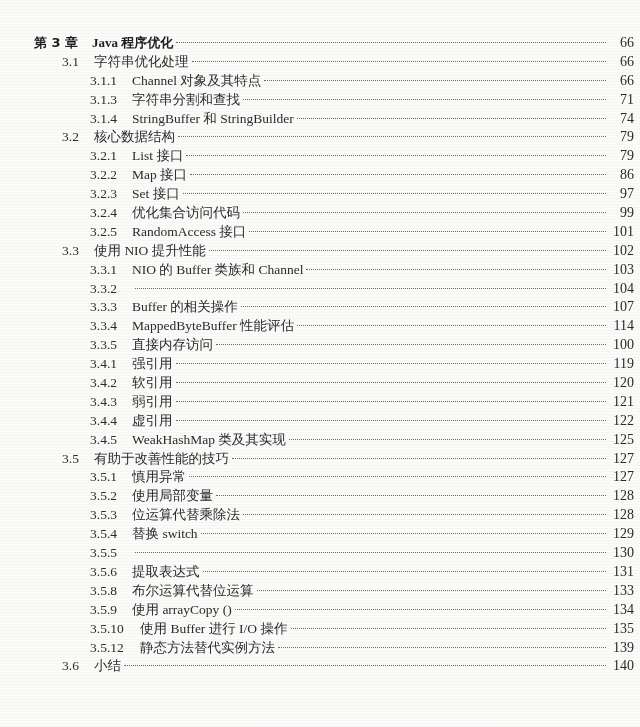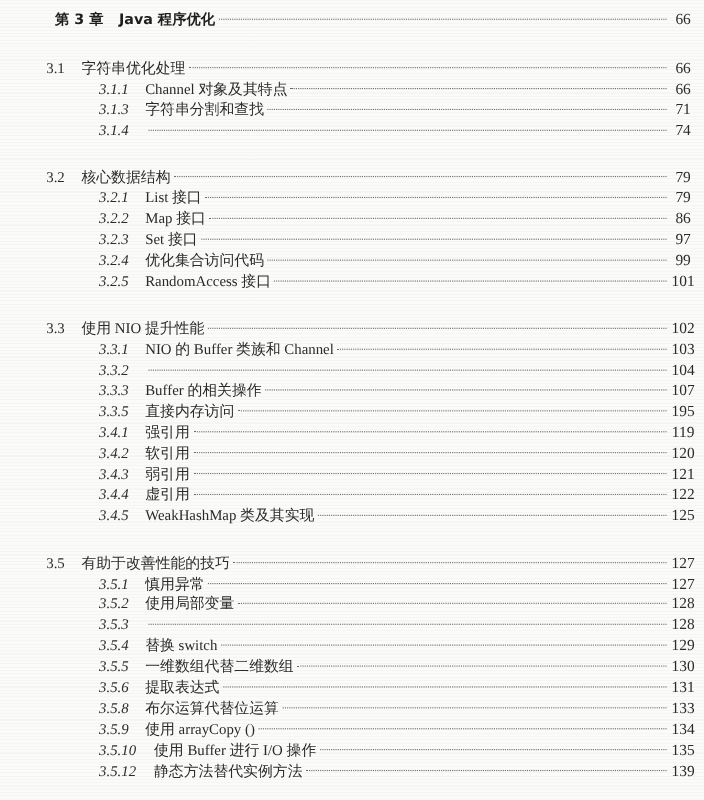--- a/index.html
+++ b/index.html
@@ -26,46 +26,47 @@
       position: relative;
       height: 18.9px;
       line-height: 18.9px;
       display: flex;
       align-items: baseline;
       font-family: "Liberation Serif", "DejaVu Serif", serif;
       font-size: 13.5px;
       color: #2a2a2a;
       white-space: nowrap;
     }
-    .row.lvl-1 { padding-left: 50px; font-family: "DejaVu Sans", "Liberation Sans", sans-serif; font-size: 13px; font-weight: bold; color: #1e1e1e; }
-    .row.lvl-2 { padding-left: 42px; margin-top: 24px; }
+    .row.lvl-1 { padding-left: 34px; font-family: "DejaVu Sans", "Liberation Sans", sans-serif; font-size: 13px; font-weight: bold; color: #1e1e1e; margin-top: 24px; }
+    .row.lvl-2 { padding-left: 62px; }
     .row.lvl-3 { padding-left: 90px; }
     .num {
       display: inline-block;
       flex: none;
     }
     .lvl-1 .num { width: auto; margin-right: 14px; }
     .lvl-2 .num { width: 30px; margin-right: 2px; }
-    .lvl-3 .num { width: 38px; margin-right: 4px; font-style: italic; }
+    .lvl-3 .num { width: 38px; margin-right: 4px; }
     .lvl-3 .num.wide { width: 46px; }
     .title {
       flex: none;
+      font-family: Liberation Serif, serif;
     }
     .leader {
       flex: 1 1 auto;
       margin: 0 2px 0 3px;
       border-bottom: 1.5px dotted #6a6a6a;
       height: 0;
       position: relative;
       top: -4px;
     }
     .page {
       flex: none;
       width: 26px;
-      text-align: center;
+      text-align: right;
       margin-right: 6px;
       font-family: "Liberation Serif", "DejaVu Serif", serif;
       font-weight: normal;
       font-size: 14px;
       color: #2a2a2a;
     }
   </style>
 </head>
 <body>
 
@@ -90,20 +91,21 @@
     <span class="page">66</span>
   </div>
       <div class="row lvl-3">
     <span class="num">3.1.3</span>
     <span class="title">字符串分割和查找</span>
     <span class="leader"></span>
     <span class="page">71</span>
   </div>
       <div class="row lvl-3">
     <span class="num">3.1.4</span>
+    <span class="title">StringBuffer 和 StringBuilder</span>
     <span class="leader"></span>
     <span class="page">74</span>
   </div>
       <div class="row lvl-2">
     <span class="num">3.2</span>
     <span class="title">核心数据结构</span>
     <span class="leader"></span>
     <span class="page">79</span>
   </div>
       <div class="row lvl-3">
@@ -153,24 +155,30 @@
     <span class="leader"></span>
     <span class="page">104</span>
   </div>
       <div class="row lvl-3">
     <span class="num">3.3.3</span>
     <span class="title">Buffer 的相关操作</span>
     <span class="leader"></span>
     <span class="page">107</span>
   </div>
       <div class="row lvl-3">
+    <span class="num">3.3.4</span>
+    <span class="title">MappedByteBuffer 性能评估</span>
+    <span class="leader"></span>
+    <span class="page">114</span>
+  </div>
+      <div class="row lvl-3">
     <span class="num">3.3.5</span>
     <span class="title">直接内存访问</span>
     <span class="leader"></span>
-    <span class="page">195</span>
+    <span class="page">100</span>
   </div>
       <div class="row lvl-3">
     <span class="num">3.4.1</span>
     <span class="title">强引用</span>
     <span class="leader"></span>
     <span class="page">119</span>
   </div>
       <div class="row lvl-3">
     <span class="num">3.4.2</span>
     <span class="title">软引用</span>
@@ -208,32 +216,32 @@
     <span class="page">127</span>
   </div>
       <div class="row lvl-3">
     <span class="num">3.5.2</span>
     <span class="title">使用局部变量</span>
     <span class="leader"></span>
     <span class="page">128</span>
   </div>
       <div class="row lvl-3">
     <span class="num">3.5.3</span>
+    <span class="title">位运算代替乘除法</span>
     <span class="leader"></span>
     <span class="page">128</span>
   </div>
       <div class="row lvl-3">
     <span class="num">3.5.4</span>
     <span class="title">替换 switch</span>
     <span class="leader"></span>
     <span class="page">129</span>
   </div>
       <div class="row lvl-3">
     <span class="num">3.5.5</span>
-    <span class="title">一维数组代替二维数组</span>
     <span class="leader"></span>
     <span class="page">130</span>
   </div>
       <div class="row lvl-3">
     <span class="num">3.5.6</span>
     <span class="title">提取表达式</span>
     <span class="leader"></span>
     <span class="page">131</span>
   </div>
       <div class="row lvl-3">

